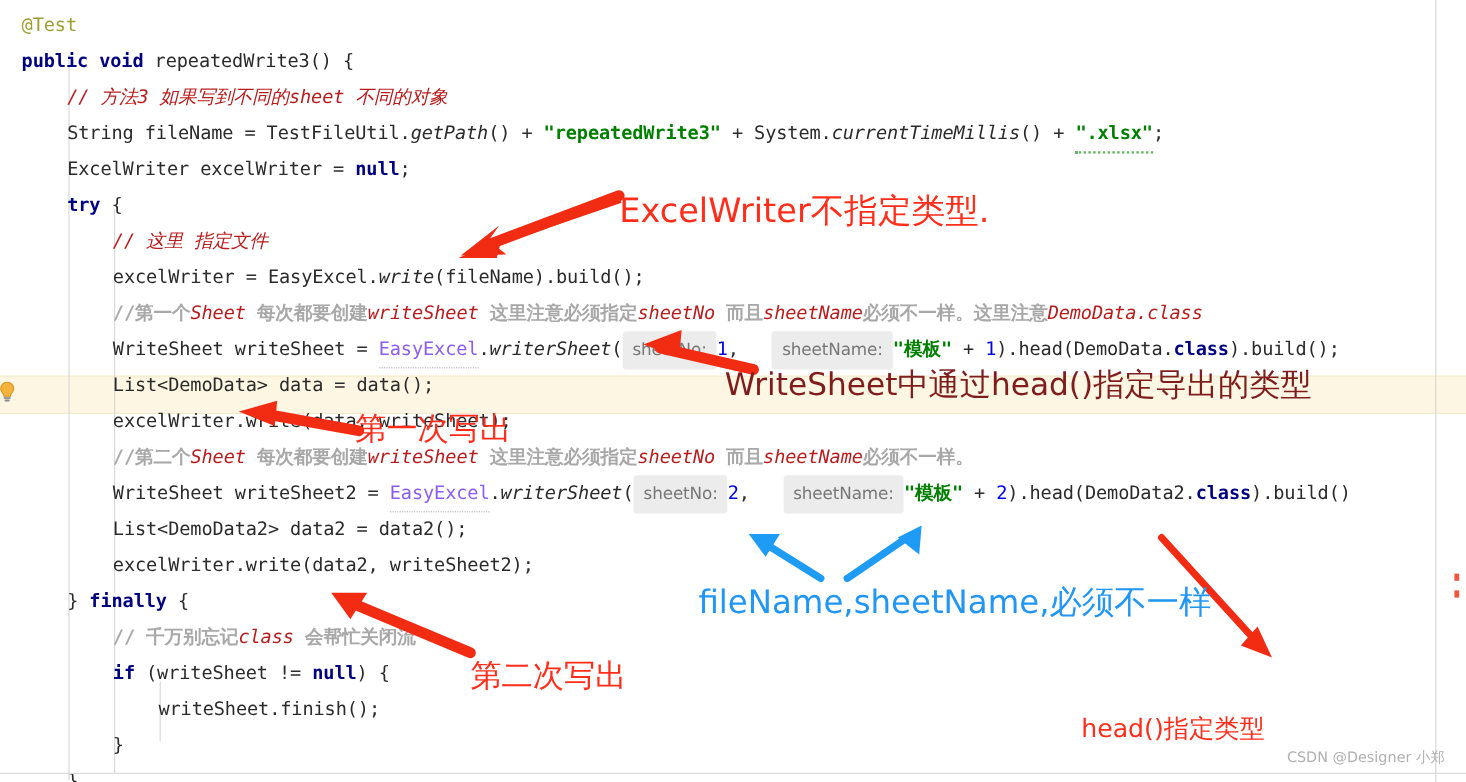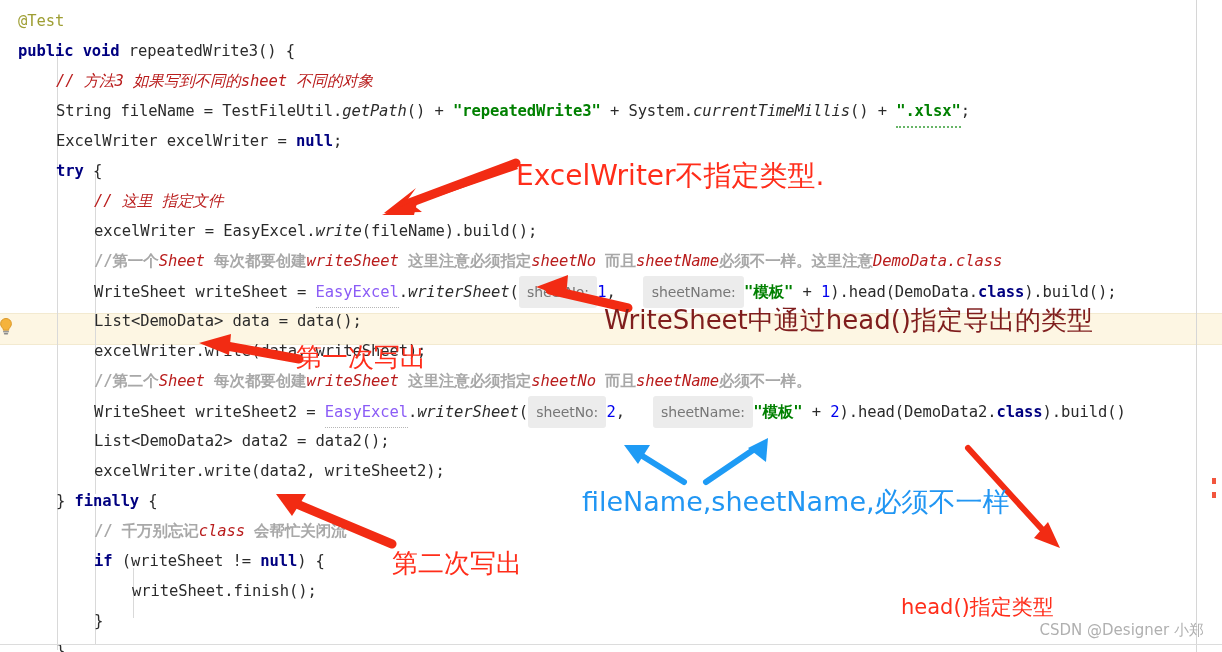--- a/index.html
+++ b/index.html
@@ -108,21 +108,21 @@
   }
 
   .arrow { position: absolute; }
 
   
   #watermark {
     position: absolute;
     right: 18px;
     bottom: 12px;
     font-family: "DejaVu Sans", sans-serif;
-    font-size: 15px;
+    font-size: 12px;
     color: #b0b0b0;
     white-space: nowrap;
   }
 
   
   .stripe {
     position: absolute;
     width: 4px;
     height: 6px;
     background: #f2553d;

